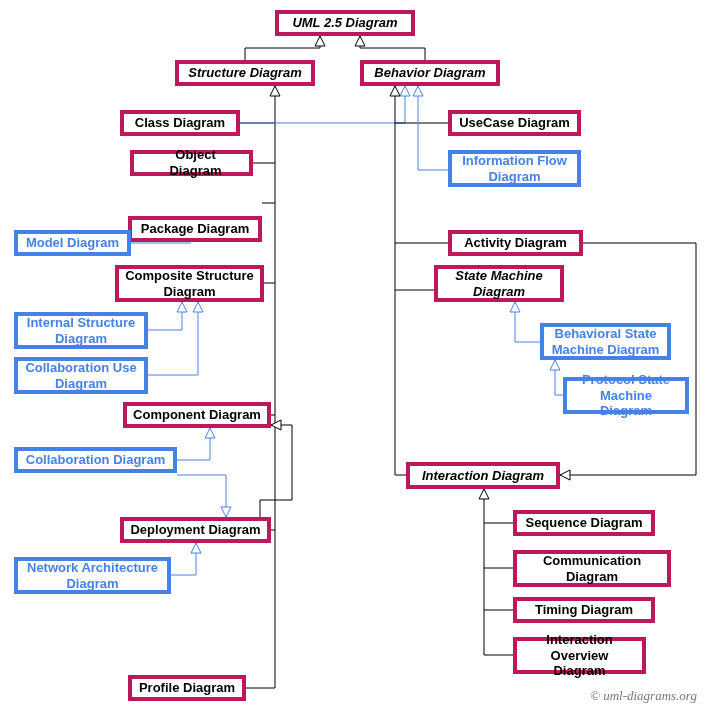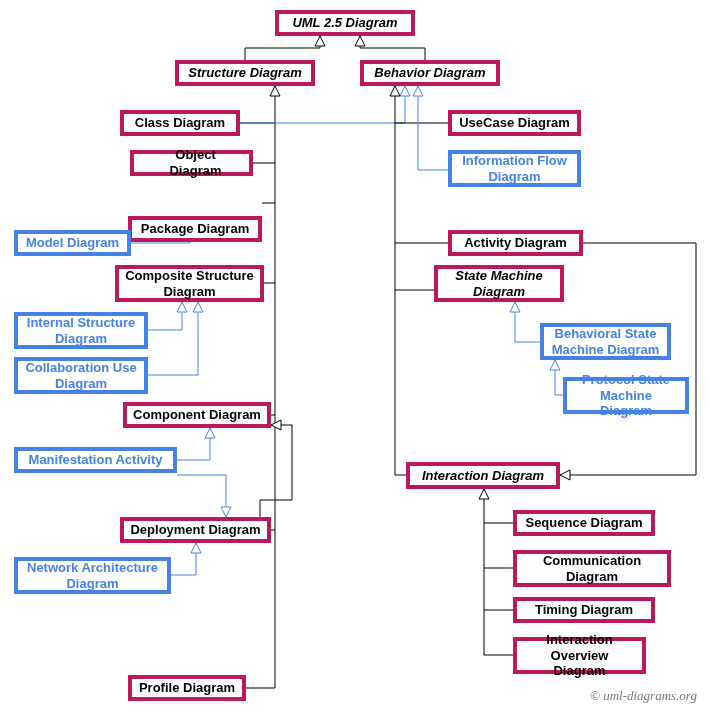--- a/index.html
+++ b/index.html
@@ -151,21 +151,21 @@
 
 <div class="node blue" style="left:14px; top:357px; width:134px; height:37px;">
   <span>Collaboration Use Diagram</span>
 </div>
 
 <div class="node" style="left:123px; top:402px; width:148px; height:26px;">
   <span>Component Diagram</span>
 </div>
 
 <div class="node blue" style="left:14px; top:447px; width:163px; height:26px;">
-  <span>Manifestation Activity</span>
+  <span>Collaboration Diagram</span>
 </div>
 
 <div class="node" style="left:120px; top:517px; width:151px; height:26px;">
   <span>Deployment Diagram</span>
 </div>
 
 <div class="node blue" style="left:14px; top:557px; width:157px; height:37px;">
   <span>Network Architecture Diagram</span>
 </div>
 

